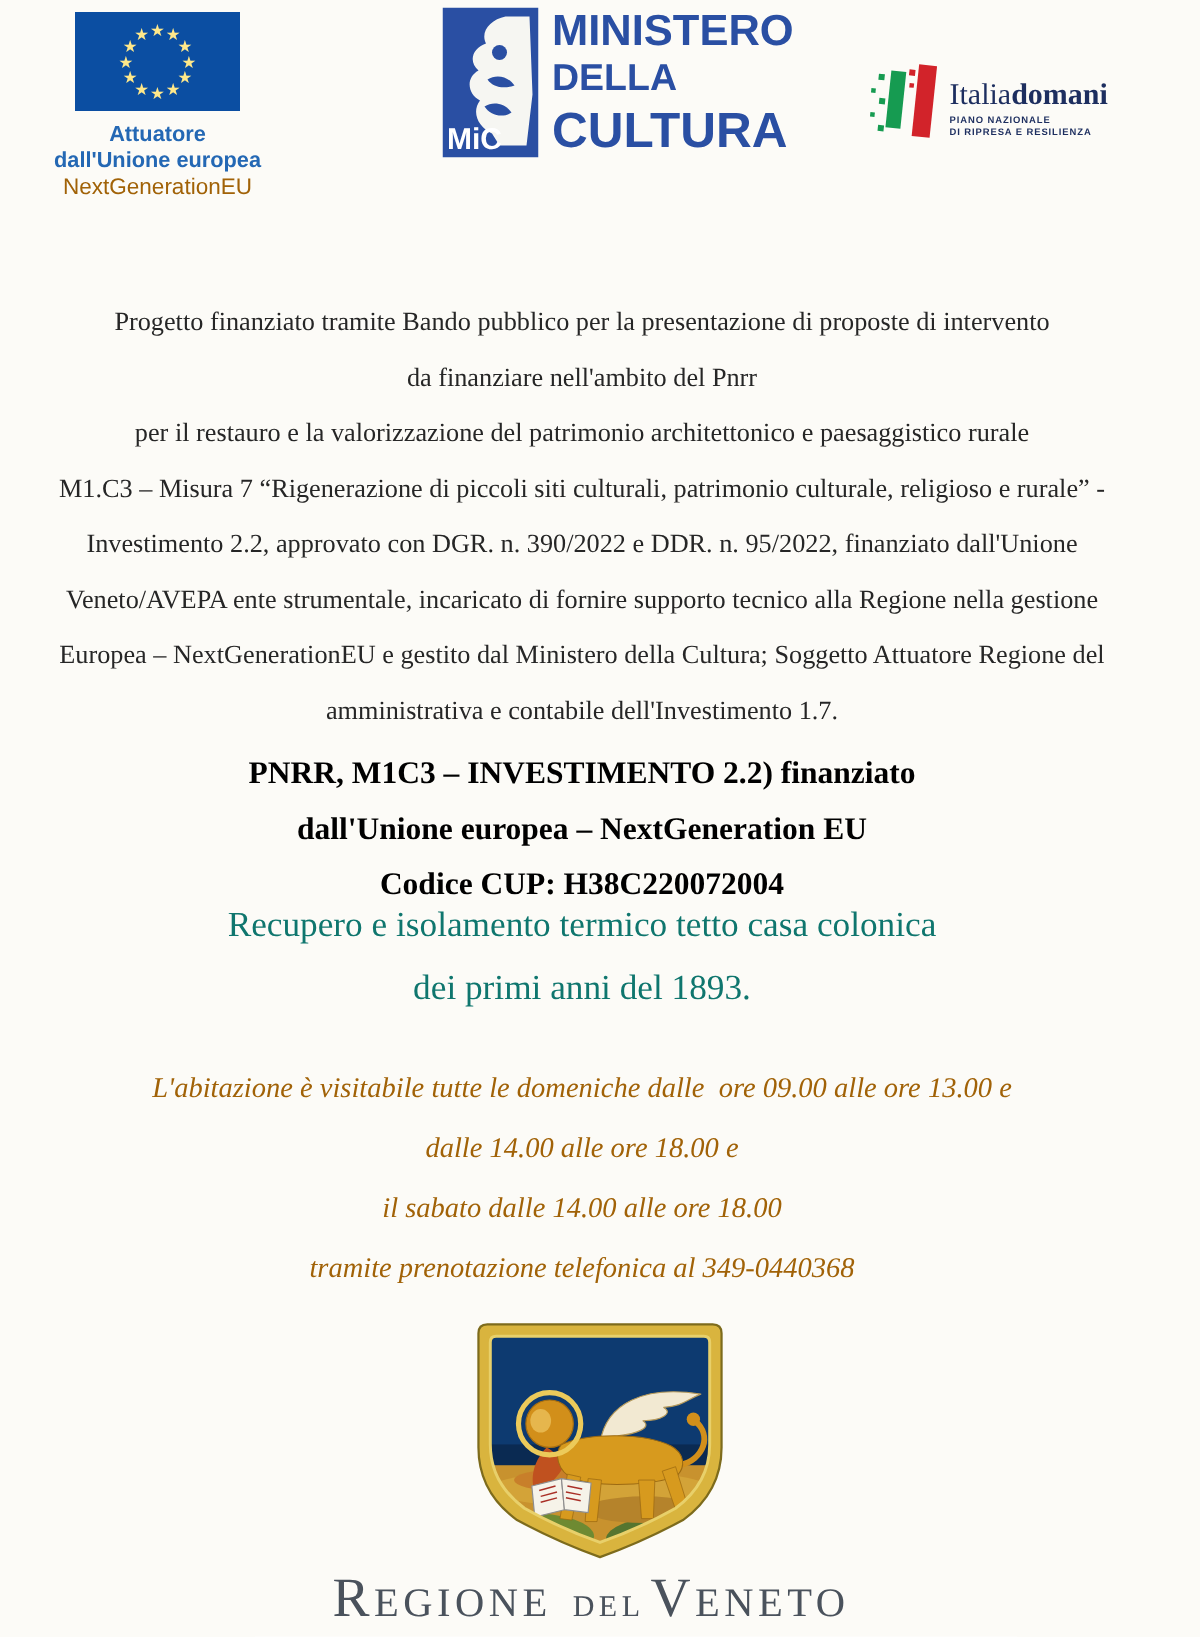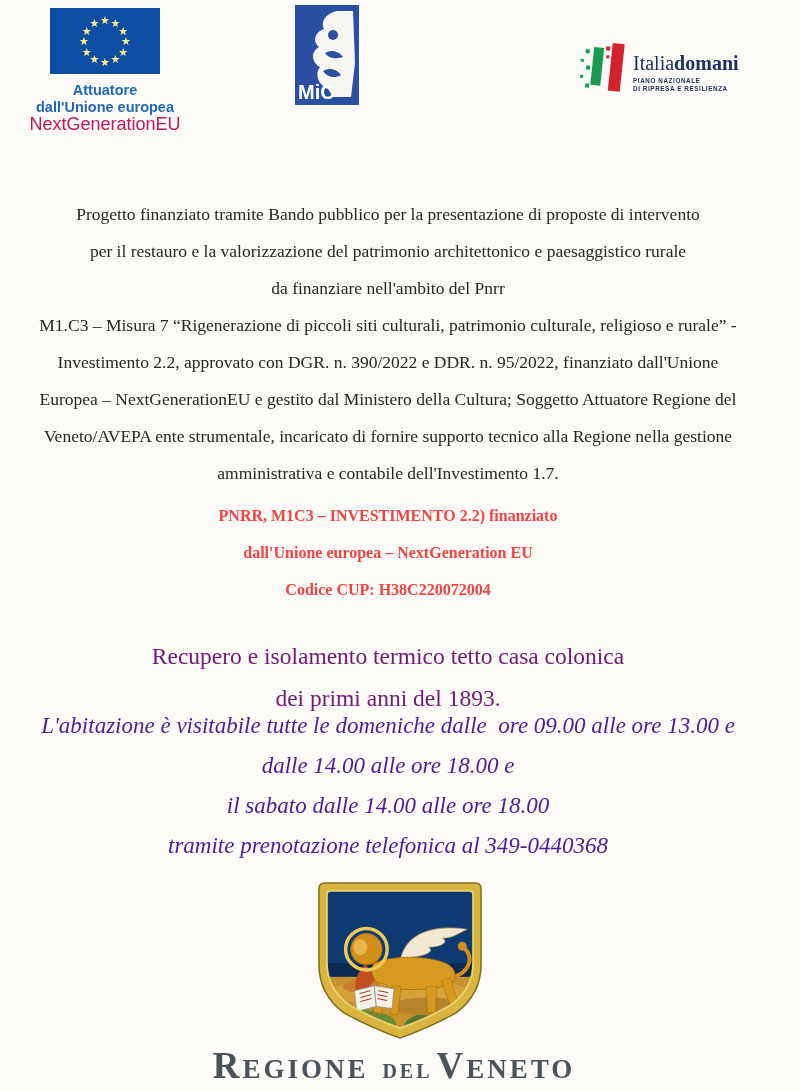--- a/index.html
+++ b/index.html
@@ -7,46 +7,46 @@
     position:relative;
     width:800px;height:1091px;
     background:#fcfbf7;
     overflow:hidden;
     font-family:"Liberation Serif","DejaVu Serif",serif;
   }
   
   .eu-logo{position:absolute;left:25px;top:8px;width:160px;text-align:center;}
   .eu-flag{display:block;margin:0 auto;}
   .eu-caption{margin-top:8px;font-family:"Liberation Sans",sans-serif;color:#2468b4;font-weight:bold;font-size:14.5px;line-height:17px;}
-  .eu-caption .ngeu{font-weight:normal;font-size:18px;color:#be185d;}
+  .eu-caption .ngeu{font-weight:normal;font-size:15px;color:#a16207;}
 
   .mic-logo{position:absolute;left:295px;top:5px;display:flex;}
   .mic-square{display:block;}
   .mic-word{margin-left:9px;font-family:"Liberation Sans",sans-serif;font-weight:600;color:#2a4fa3;}
   .mic-word .w1{font-size:29px;line-height:33px;letter-spacing:0px;}
   .mic-word .w2{font-size:25px;line-height:29px;}
   .mic-word .w3{font-size:33px;line-height:40px;}
 
   .itd-logo{position:absolute;left:577px;top:40px;display:flex;align-items:flex-start;}
   .itd-text{margin-left:4px;margin-top:12px;color:#1d2e5f;}
   .itd-brand{font-size:20px;line-height:22px;}
   .itd-brand b{font-weight:bold;}
   .itd-tagline{margin-top:3px;font-family:"Liberation Sans",sans-serif;font-size:6.3px;line-height:8px;letter-spacing:.6px;font-weight:bold;color:#1d2e5f;}
 
   
   .para{position:absolute;left:0;width:776px;text-align:center;}
   .line{white-space:pre;}
   #intro{top:196px;font-size:17.5px;line-height:37px;color:#262626;}
-  #funding{top:497px;font-size:16px;font-weight:bold;line-height:37px;color:#ef4444;}
-  #project{top:635px;font-size:23.5px;line-height:42px;color:#701a75;}
-  #visit{top:706px;font-size:23px;font-style:italic;line-height:40px;color:#4c1d95;}
+  #funding{top:497px;font-size:21px;font-weight:bold;line-height:37px;color:#000000;}
+  #project{top:596px;font-size:23.5px;line-height:42px;color:#0f766e;}
+  #visit{top:706px;font-size:19px;font-style:italic;line-height:40px;color:#a16207;}
 
   
   .shield{position:absolute;left:311px;top:878px;}
-  .region-name{position:absolute;left:0;top:1044px;width:788px;text-align:center;color:#4a525c;letter-spacing:3px;font-weight:bold;}
+  .region-name{position:absolute;left:0;top:1044px;width:788px;text-align:center;color:#4a525c;letter-spacing:3px;}
   .region-name .big{font-size:37px;}
   .region-name .caps{font-size:27px;}
   .region-name .del{font-size:20px;margin-left:14px;margin-right:4px;}
 </style>
 </head>
 <body>
 
 <div class="page">
 
   <div class="eu-logo">
@@ -76,20 +76,25 @@
 
   <div class="mic-logo">
     <svg class="mic-square" width="64" height="100" viewBox="0 0 64 100">
       <rect x="0" y="0" width="64" height="100" fill="#2a4fa3"></rect>
       <path d="M42,6 C32,8 25,16 29,24 C20,27 17,36 24,42 C15,47 17,58 25,62 C19,70 24,80 33,84 L38,92 L56,92 L60,58 L58,6 Z" fill="#f6f6f2"></path>
       <circle cx="38" cy="30" r="5" fill="#2a4fa3"></circle>
       <path d="M30,48 C36,44 44,46 48,52 C42,54 34,54 30,48 Z" fill="#2a4fa3"></path>
       <path d="M28,66 C34,62 42,64 46,70 C40,74 32,72 28,66 Z" fill="#2a4fa3"></path>
       <text x="3" y="94" fill="#ffffff" font-family="Liberation Sans, sans-serif" font-weight="bold" font-size="20">MiC</text>
     </svg>
+    <div class="mic-word">
+      <div class="w1">MINISTERO</div>
+      <div class="w2">DELLA</div>
+      <div class="w3">CULTURA</div>
+    </div>
   </div>
 
   <div class="itd-logo">
     <svg width="52" height="58" viewBox="0 0 52 58">
       <g transform="rotate(6 26 29)">
         <rect x="15" y="8" width="10" height="38" fill="#169b51"></rect>
         <rect x="33" y="2" width="12" height="48" fill="#d2232a"></rect>
         <rect x="7" y="11" width="4" height="4" fill="#169b51"></rect>
         <rect x="3" y="21" width="3" height="3" fill="#169b51"></rect>
         <rect x="9" y="27" width="4" height="4" fill="#169b51"></rect>
@@ -103,26 +108,26 @@
       <div class="itd-brand"><span>Italia</span><b>domani</b></div>
       <div class="itd-tagline">
         <div>PIANO NAZIONALE</div>
         <div>DI RIPRESA E RESILIENZA</div>
       </div>
     </div>
   </div>
 
   <div class="para" id="intro">
     <div class="line">Progetto finanziato tramite Bando pubblico per la presentazione di proposte di intervento</div>
+    <div class="line">da finanziare nell'ambito del Pnrr</div>
     <div class="line">per il restauro e la valorizzazione del patrimonio architettonico e paesaggistico rurale</div>
-    <div class="line">da finanziare nell'ambito del Pnrr</div>
     <div class="line">M1.C3 – Misura 7 “Rigenerazione di piccoli siti culturali, patrimonio culturale, religioso e rurale” -</div>
     <div class="line">Investimento 2.2, approvato con DGR. n. 390/2022 e DDR. n. 95/2022, finanziato dall'Unione</div>
+    <div class="line">Veneto/AVEPA ente strumentale, incaricato di fornire supporto tecnico alla Regione nella gestione</div>
     <div class="line">Europea – NextGenerationEU e gestito dal Ministero della Cultura; Soggetto Attuatore Regione del</div>
-    <div class="line">Veneto/AVEPA ente strumentale, incaricato di fornire supporto tecnico alla Regione nella gestione</div>
     <div class="line">amministrativa e contabile dell'Investimento 1.7.</div>
   </div>
 
   <div class="para" id="funding">
     <div class="line">PNRR, M1C3 – INVESTIMENTO 2.2) finanziato</div>
     <div class="line">dall'Unione europea – NextGeneration EU</div>
     <div class="line">Codice CUP: H38C220072004</div>
   </div>
 
   <div class="para" id="project">

